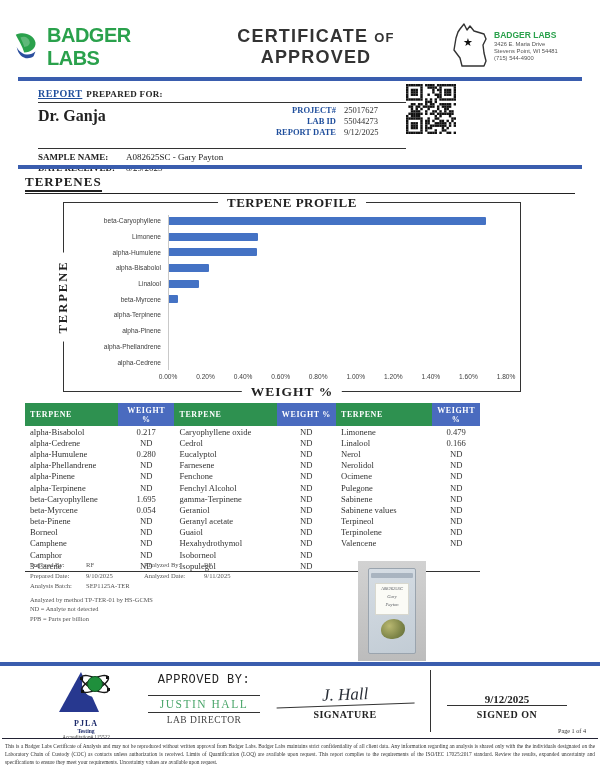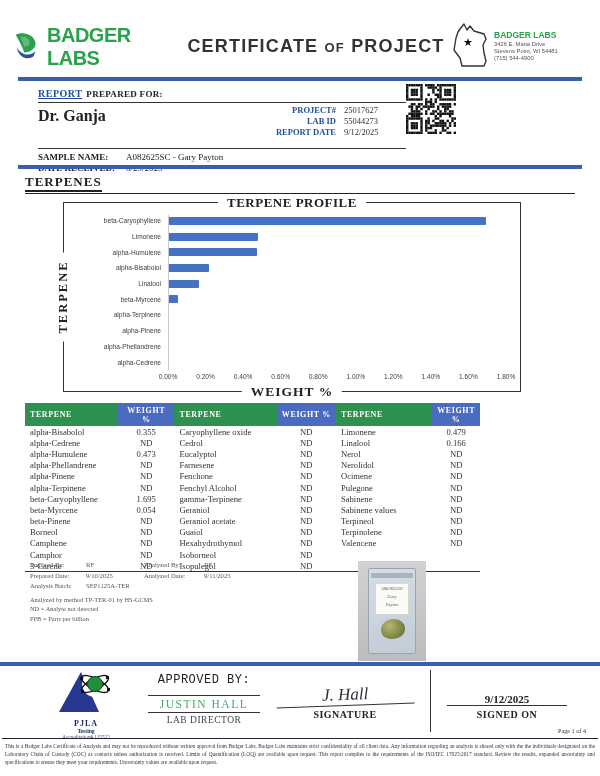--- a/index.html
+++ b/index.html
@@ -105,21 +105,21 @@
           <path d="M4,5 C13,1 23,5 25,13 C26,19 20,24 13,24 C11,17 7,11 4,5 Z" fill="#2aa14c"></path>
           <path d="M5,18 C9,26 18,29 25,23 L23,28 C16,33 7,29 5,18 Z" fill="#2b4f9e"></path>
           <path d="M9,8 C13,6 18,8 19,13 C19,16 16,18 13,18 C12,14 10,11 9,8 Z" fill="#fff" opacity="0.25"></path>
         </svg>
       </span>
       <span class="brand-name">BADGER LABS</span>
     </div>
     <div class="coa-title">
       <span>CERTIFICATE</span>
       <span class="of">OF</span>
-      <span>PROJECT</span>
+      <span>APPROVED</span>
     </div>
     <div class="addr-block">
       <span>
         <svg width="40" height="46" viewBox="0 0 40 46">
           <path d="M10,7 L14,2 L17,8 L20,4 L24,9 L34,12 L36,17 L33,23 L34,31 L36,39 L34,44 L12,44 L10,36 L4,28 L6,16 L8,10 Z" fill="#fff" stroke="#333" stroke-width="1.4" stroke-linejoin="round"></path>
           <text x="13" y="24" font-size="11" fill="#111">★</text>
         </svg>
       </span>
       <div class="addr-text">
         <div class="addr-name">BADGER LABS</div>
@@ -506,37 +506,37 @@
           <th class="b">WEIGHT %</th>
           <th class="g">TERPENE</th>
           <th class="b">WEIGHT %</th>
           <th class="g">TERPENE</th>
           <th class="b">WEIGHT %</th>
         </tr>
       </thead>
     <tbody id="tbody">
         <tr>
           <td>alpha-Bisabolol</td>
-          <td class="v">0.355</td>
+          <td class="v">0.217</td>
           <td>Caryophyllene oxide</td>
           <td class="v">ND</td>
           <td>Limonene</td>
           <td class="v">0.479</td>
         </tr>
         <tr>
           <td>alpha-Cedrene</td>
           <td class="v">ND</td>
           <td>Cedrol</td>
           <td class="v">ND</td>
           <td>Linalool</td>
           <td class="v">0.166</td>
         </tr>
         <tr>
           <td>alpha-Humulene</td>
-          <td class="v">0.473</td>
+          <td class="v">0.280</td>
           <td>Eucalyptol</td>
           <td class="v">ND</td>
           <td>Nerol</td>
           <td class="v">ND</td>
         </tr>
         <tr>
           <td>alpha-Phellandrene</td>
           <td class="v">ND</td>
           <td>Farnesene</td>
           <td class="v">ND</td>
@@ -571,21 +571,21 @@
           <td>beta-Myrcene</td>
           <td class="v">0.054</td>
           <td>Geraniol</td>
           <td class="v">ND</td>
           <td>Sabinene values</td>
           <td class="v">ND</td>
         </tr>
         <tr>
           <td>beta-Pinene</td>
           <td class="v">ND</td>
-          <td>Geraniol acetate</td>
+          <td>Geranyl acetate</td>
           <td class="v">ND</td>
           <td>Terpineol</td>
           <td class="v">ND</td>
         </tr>
         <tr>
           <td>Borneol</td>
           <td class="v">ND</td>
           <td>Guaiol</td>
           <td class="v">ND</td>
           <td>Terpinolene</td>

